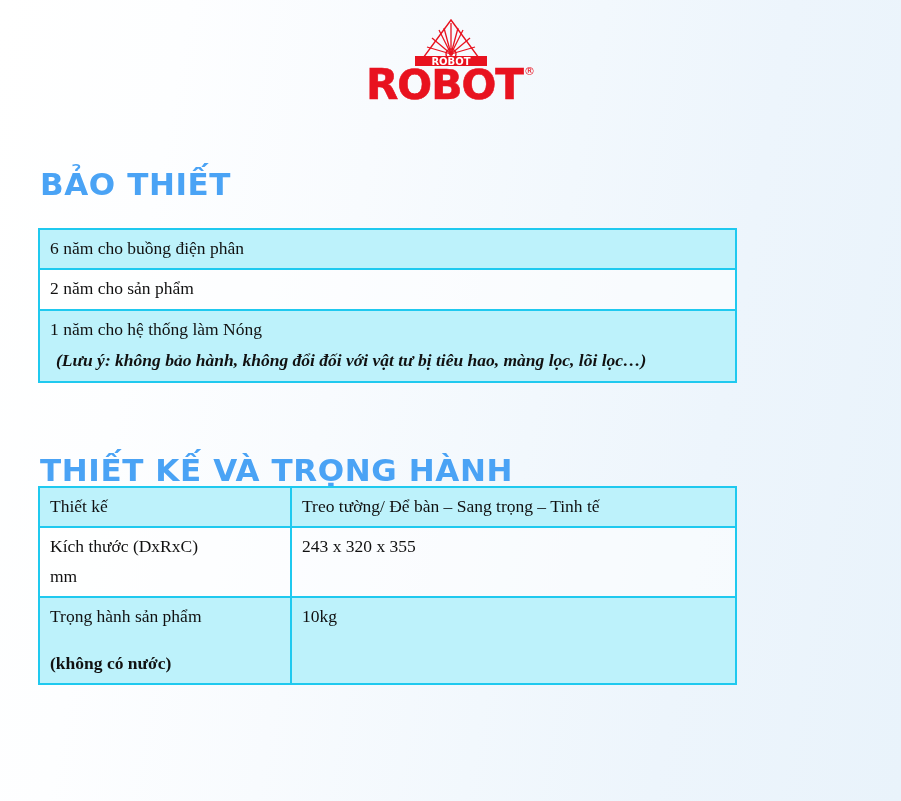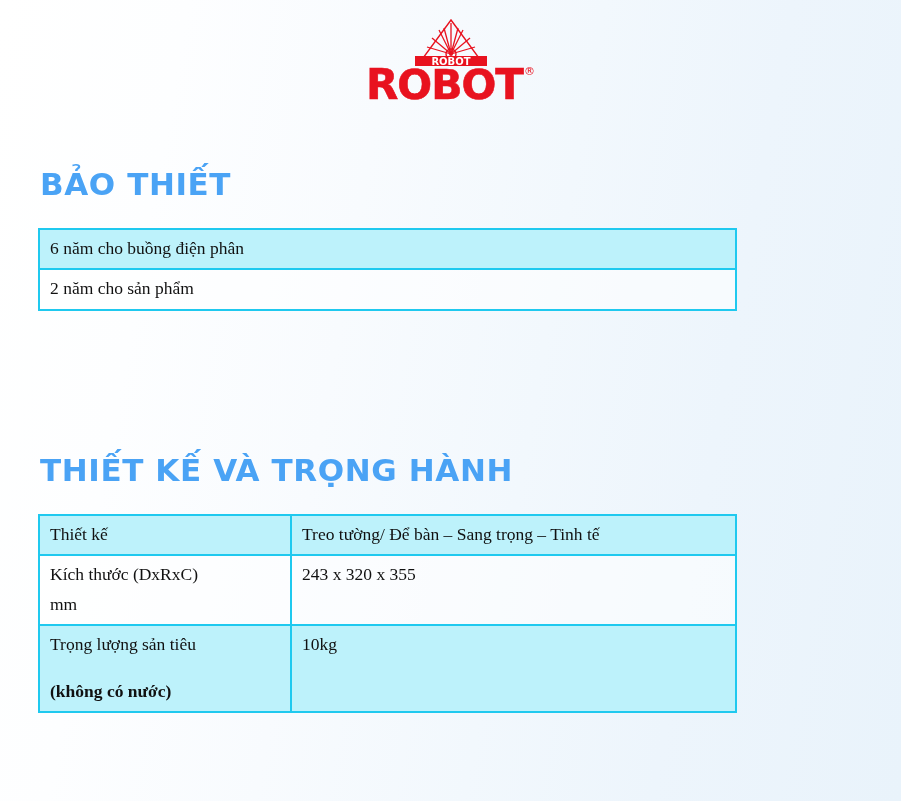--- a/index.html
+++ b/index.html
@@ -79,21 +79,21 @@
 
   
   .data-table {
     position: absolute;
     left: 38px;
     width: 699px;
     border-collapse: collapse;
     table-layout: fixed;
   }
   #table-warranty { top: 228px; }
-  #table-design   { top: 514px; }
+  #table-design   { top: 486px; }
 
   .data-table td {
     border: 2px solid #1fc9ef;
     padding: 6px 10px 7px 10px;
     font-family: "Liberation Serif", serif;
     font-size: 17.5px;
     line-height: 1.45;
     color: #111111;
     vertical-align: top;
   }
@@ -162,20 +162,26 @@
     <tr>
       <td class="fill-cyan">
         <span>6 năm cho buồng điện phân</span>
       </td>
     </tr>
     <tr>
       <td class="fill-plain">
         <span>2 năm cho sản phẩm</span>
       </td>
     </tr>
+    <tr>
+      <td class="fill-cyan">
+        <span>1 năm cho hệ thống làm Nóng</span>
+        <span class="note-line">(Lưu ý: không bảo hành, không đổi đối với vật tư bị tiêu hao, màng lọc, lõi lọc…)</span>
+      </td>
+    </tr>
   </tbody>
 </table>
 
 <div class="section-heading" id="heading-design">THIẾT KẾ VÀ TRỌNG HÀNH</div>
 
 <table class="data-table" id="table-design">
   <tbody>
     <tr>
       <td class="fill-cyan col-label">
         <span>Thiết kế</span>
@@ -188,21 +194,21 @@
       <td class="fill-plain col-label">
         <span>Kích thước (DxRxC)</span>
         <span class="second-line">mm</span>
       </td>
       <td class="fill-plain">
         <span>243 x 320 x 355</span>
       </td>
     </tr>
     <tr class="row-tall">
       <td class="fill-cyan col-label">
-        <span>Trọng lượng sản tiêu</span>
+        <span>Trọng hành sản phẩm</span>
         <span class="sub-bold">(không có nước)</span>
       </td>
       <td class="fill-cyan">
         <span>10kg</span>
       </td>
     </tr>
   </tbody>
 </table>
 
 </body></html>

